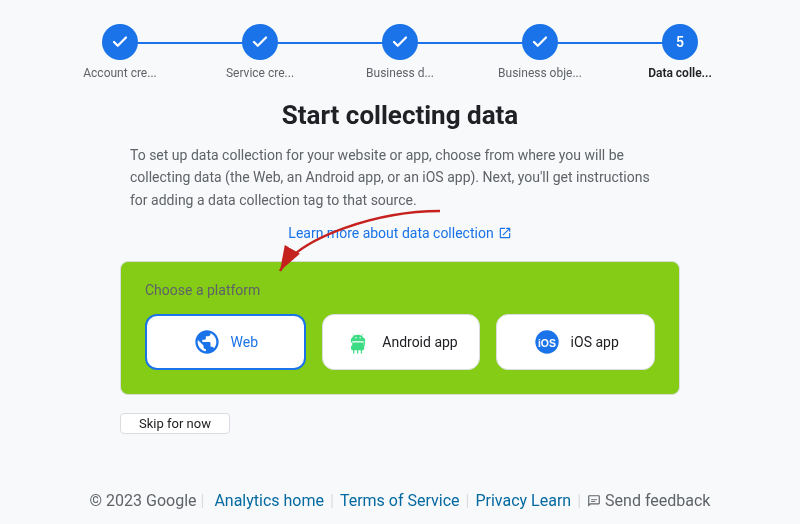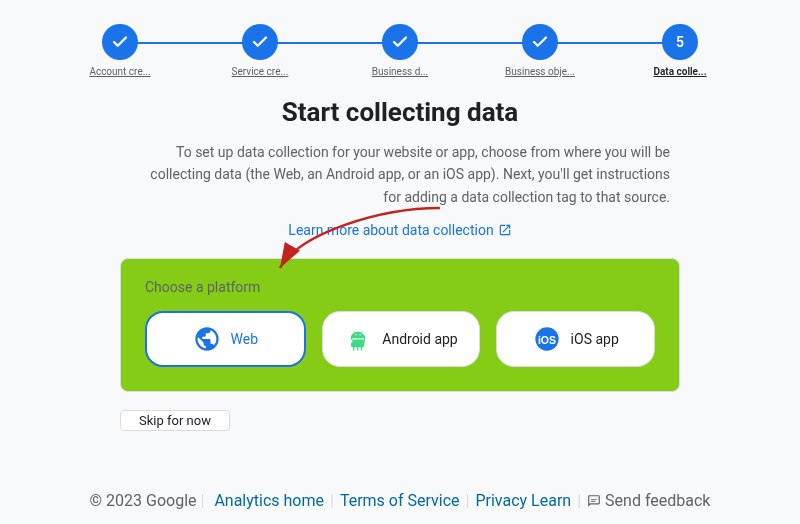--- a/index.html
+++ b/index.html
@@ -64,24 +64,23 @@
       width: 18px;
       height: 18px;
     }
     .step-circle .step-num {
       color: white;
       font-size: 14px;
       font-weight: 600;
     }
     .step-label {
       margin-top: 6px;
-      font-size: 10px;
+      font-size: 12px;
       color: #5f6368;
       max-width: 100px;
-      text-decoration: underline;
     }
     .step:last-child .step-label {
       font-weight: 600;
       color: #202124;
     }
 
     
     .main-content {
       display: flex;
       flex-direction: column;
@@ -91,21 +90,21 @@
     }
     .page-title {
       font-size: 26px;
       font-weight: 700;
       color: #202124;
       margin-bottom: 14px;
     }
     .page-description {
       font-size: 14px;
       color: #5f6368;
-      text-align: right;
+      text-align: left;
       line-height: 1.6;
       max-width: 540px;
       margin-bottom: 14px;
     }
     .learn-more-link {
       color: #1a73e8;
       font-size: 14px;
       text-decoration: none;
       display: flex;
       align-items: center;
@@ -133,21 +132,21 @@
       gap: 16px;
     }
     .platform-btn {
       flex: 1;
       display: flex;
       align-items: center;
       justify-content: center;
       gap: 10px;
       padding: 12px 16px;
       border: 1px solid #dadce0;
-      border-radius: 18px;
+      border-radius: 12px;
       background: white;
       font-size: 14px;
       color: #202124;
       cursor: pointer;
       font-family: inherit;
     }
     .platform-btn.selected {
       border: 2px solid #1a73e8;
       color: #1a73e8;
     }

